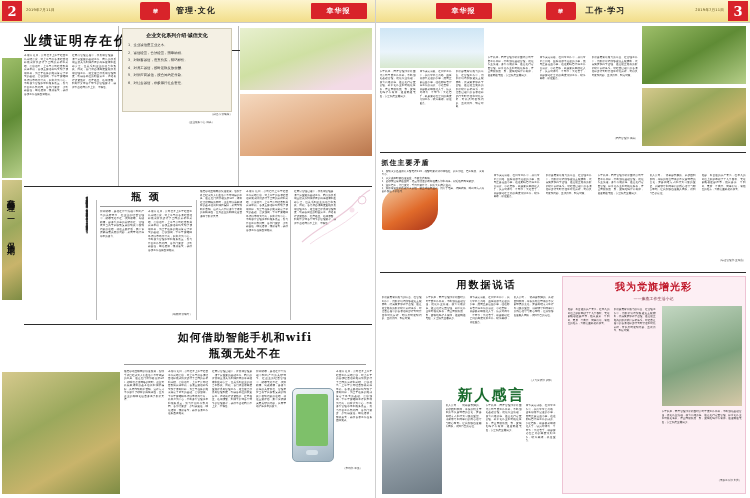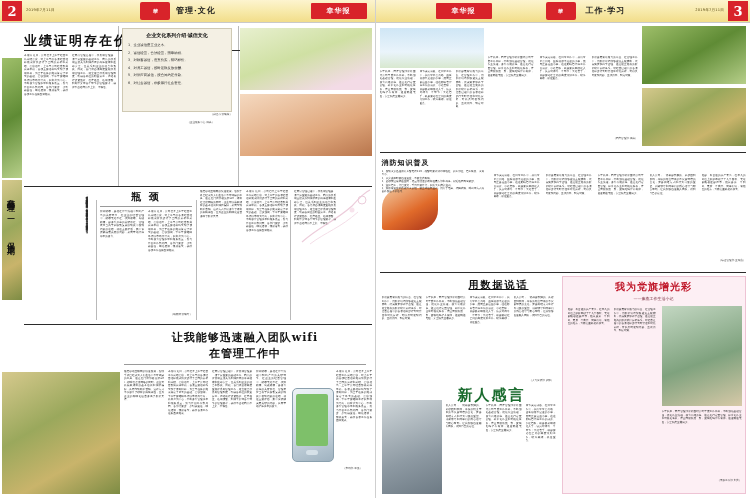--- a/index.html
+++ b/index.html
@@ -138,23 +138,23 @@
         <path d="M2 56 C20 40 34 36 52 20 C58 14 62 8 70 4" stroke="#d99ab6" stroke-width="1.2" fill="none"></path>
         <path d="M10 58 C26 46 40 42 58 26" stroke="#e8bcd0" stroke-width="1" fill="none"></path>
         <circle cx="62" cy="14" r="4" fill="none" stroke="#d99ab6" stroke-width="1"></circle>
         <circle cx="52" cy="24" r="2.5" fill="#f0c8da"></circle>
       </svg>
     </div>
 
     <div class="hrule" style="left:24px;top:324px;width:348px;"></div>
 
     <div class="box hl centertxt" style="left:120px;top:330px;width:250px;font-size:11px;letter-spacing:1px;">
-      <span>让我能够迅速融入团队</span><span>wifi</span>
-    </div>
-    <div class="box hl centertxt" style="left:120px;top:346px;width:250px;font-size:11px;letter-spacing:1px;">在管理工作中</div>
+      <span>如何借助智能手机和</span><span>wifi</span>
+    </div>
+    <div class="box hl centertxt" style="left:120px;top:346px;width:250px;font-size:11px;letter-spacing:1px;">瓶颈无处不在</div>
     <div class="hrule thin" style="left:124px;top:364px;width:242px;"></div>
 
     <div class="box txt" style="left:124px;top:370px;width:40px;height:120px;">随着移动互联网的快速发展，智能手机已经成为人们生活中不可或缺的工具。通过在门店部署免费wifi，顾客在连接网络的同时，企业可以获取顾客的基本信息和消费偏好，从而实现精准营销。这种方式不仅提升了顾客的购物体验，也为企业的精细化运营提供了数据支撑。</div>
     <div class="box txt" style="left:168px;top:370px;width:40px;height:120px;">本报讯 近日，公司召开上半年经营工作总结会议，对上半年的各项经营指标完成情况进行了全面的分析和总结。会议指出，上半年公司经营形势总体平稳，各项主要指标均实现了预期目标，为全年任务的完成奠定了坚实的基础。会议强调，下半年要继续坚持以市场为导向，以客户为中心，不断提升管理水平和服务质量，努力开创工作新局面。各部门要进一步明确责任，细化措施，狠抓落实，确保各项工作任务圆满完成。</div>
     <div class="box txt" style="left:212px;top:370px;width:40px;height:120px;">在商品管理过程中，保质期管理是一项十分重要的基础工作。商品的保质期直接关系到消费者的身体健康和生命安全，也关系到企业的信誉和形象。因此，各门店必须高度重视保质期管理工作，建立健全保质期管理制度，明确各岗位的职责分工，严格执行进货验收、在库检查、临期预警、到期下架等各个环节的管理要求，确保不合格商品不上架、不销售。</div>
     <div class="box txt" style="left:256px;top:370px;width:30px;height:120px;">所谓瓶颈，是指在整个流程中制约产出的关键环节。在企业的经营管理中，瓶颈无处不在。找到瓶颈、突破瓶颈，是提升效率的关键所在。管理者应当善于从纷繁复杂的现象中发现问题的症结，抓住主要矛盾，集中资源解决最关键的问题，从而带动整体水平的提升。</div>
 
     <div class="photo ph-phone" style="left:292px;top:388px;width:40px;height:72px;border-radius:5px;border:1px solid #8aa0ae;"></div>
     <div class="box" style="left:296px;top:394px;width:32px;height:52px;background:#7ec06a;border-radius:2px;"></div>
     <div class="box" style="left:306px;top:450px;width:12px;height:5px;background:#d6e1e8;border-radius:3px;"></div>
@@ -183,40 +183,40 @@
     <div class="box txt" style="left:112px;top:56px;width:46px;height:90px;">今年以来，西库管理部紧紧围绕公司年度工作目标，不断强化基础管理，优化作业流程，提升仓储效率。通过推行定置管理、标准化作业和可视化看板，库区面貌焕然一新，货物堆码整齐有序，通道畅通无阻，安全隐患显著减少。</div>
     <div class="box txt" style="left:164px;top:56px;width:46px;height:90px;">细节决定成败。在日常工作中，我们常常会忽略一些看似微不足道的小事，然而正是这些小事，往往影响着整体工作的成效。小处着眼，就是要从细微处入手，认真对待每一个环节；大处着手，就是要站在全局的高度谋划工作，统筹兼顾，抓住重点。</div>
     <div class="box txt" style="left:216px;top:56px;width:46px;height:76px;">数据是最有说服力的语言。在管理工作中，用数据说话能够避免主观臆断，使决策更加科学合理。通过建立完善的数据统计分析体系，对经营过程中的各项指标进行实时监控和对比分析，可以及时发现问题、查找原因、制定对策。</div>
     <div class="box cap" style="left:200px;top:136px;width:62px;">（西库管理部  供稿）</div>
 
     <div class="photo ph-green" style="left:266px;top:26px;width:104px;height:58px;"></div>
     <div class="photo ph-veg" style="left:266px;top:88px;width:104px;height:58px;"></div>
 
     <div class="hrule" style="left:4px;top:152px;width:366px;"></div>
 
-    <div class="box hl" style="left:6px;top:158px;width:104px;font-size:7px;letter-spacing:1px;">消防知识普及</div>
+    <div class="box hl" style="left:6px;top:158px;width:104px;font-size:7px;letter-spacing:1px;">抓住主要矛盾</div>
     <div class="photo ph-fire" style="left:6px;top:188px;width:56px;height:42px;border-radius:20px 2px 20px 2px;"></div>
     <div class="box" style="left:6px;top:170px;width:104px;height:96px;font-size:2.6px;line-height:3.4px;color:#2a2a2a;word-break:break-all;overflow:hidden;">
       <div>1、发现火灾迅速拨打火警电话119，报警时要讲清详细地址、起火部位、着火物质、火势大小。</div>
       <div>2、火灾袭来时要迅速逃生，不要贪恋财物。</div>
       <div>3、必须穿过浓烟逃生时，尽量用浸湿的衣物包裹头部和身体，贴近地面匍匐前进。</div>
       <div>4、室外着火，门已发烫，千万不要开门，以防大火蹿入室内。</div>
       <div>5、如所有逃生线路被大火封锁，要立即退回室内，用打手电筒、挥舞衣物、呼叫等方式向窗外发送求救信号。</div>
     </div>
 
     <div class="box txt" style="left:118px;top:174px;width:46px;height:92px;">细节决定成败。在日常工作中，我们常常会忽略一些看似微不足道的小事，然而正是这些小事，往往影响着整体工作的成效。小处着眼，就是要从细微处入手，认真对待每一个环节；大处着手，就是要站在全局的高度谋划工作，统筹兼顾，抓住重点。</div>
     <div class="box txt" style="left:170px;top:174px;width:46px;height:92px;">数据是最有说服力的语言。在管理工作中，用数据说话能够避免主观臆断，使决策更加科学合理。通过建立完善的数据统计分析体系，对经营过程中的各项指标进行实时监控和对比分析，可以及时发现问题、查找原因、制定对策。</div>
     <div class="box txt" style="left:222px;top:174px;width:46px;height:92px;">今年以来，西库管理部紧紧围绕公司年度工作目标，不断强化基础管理，优化作业流程，提升仓储效率。通过推行定置管理、标准化作业和可视化看板，库区面貌焕然一新，货物堆码整齐有序，通道畅通无阻，安全隐患显著减少。</div>
     <div class="box txt" style="left:274px;top:174px;width:46px;height:92px;">初入公司，一切都是新鲜的。从校园到职场，身份的转变带来的不仅是环境的变化，更是思维方式和行为习惯的重塑。感谢领导和同事们的悉心指导与耐心帮助，让我能够迅速融入团队，找到自己的定位。</div>
     <div class="box txt" style="left:326px;top:174px;width:44px;height:80px;">她是一名普通的共产党员，在平凡的岗位上默默奉献了十几个春秋。无论是酷暑还是严寒，她总是第一个到岗、最后一个离开。同事们说，有她在的地方，大家心里就格外踏实。</div>
     <div class="box cap" style="left:310px;top:258px;width:60px;">（综合管理部  王海燕）</div>
 
     <div class="hrule" style="left:4px;top:272px;width:366px;"></div>
 
-    <div class="box hl centertxt big2" style="left:48px;top:278px;width:150px;text-decoration:underline;">用数据说话</div>
+    <div class="box hl centertxt big2" style="left:36px;top:278px;width:150px;">用数据说话</div>
     <div class="box txt" style="left:6px;top:296px;width:40px;height:80px;">数据是最有说服力的语言。在管理工作中，用数据说话能够避免主观臆断，使决策更加科学合理。通过建立完善的数据统计分析体系，对经营过程中的各项指标进行实时监控和对比分析，可以及时发现问题、查找原因、制定对策。</div>
     <div class="box txt" style="left:50px;top:296px;width:40px;height:80px;">今年以来，西库管理部紧紧围绕公司年度工作目标，不断强化基础管理，优化作业流程，提升仓储效率。通过推行定置管理、标准化作业和可视化看板，库区面貌焕然一新，货物堆码整齐有序，通道畅通无阻，安全隐患显著减少。</div>
     <div class="box txt" style="left:94px;top:296px;width:40px;height:80px;">细节决定成败。在日常工作中，我们常常会忽略一些看似微不足道的小事，然而正是这些小事，往往影响着整体工作的成效。小处着眼，就是要从细微处入手，认真对待每一个环节；大处着手，就是要站在全局的高度谋划工作，统筹兼顾，抓住重点。</div>
     <div class="box txt" style="left:138px;top:296px;width:40px;height:80px;">初入公司，一切都是新鲜的。从校园到职场，身份的转变带来的不仅是环境的变化，更是思维方式和行为习惯的重塑。感谢领导和同事们的悉心指导与耐心帮助，让我能够迅速融入团队，找到自己的定位。</div>
     <div class="box cap" style="left:120px;top:378px;width:58px;">（人力资源部  赵静）</div>
 
     <div class="box hl centertxt" style="left:56px;top:386px;width:120px;font-size:15px;letter-spacing:2px;color:#1a6b2e;">新人感言</div>
     <div class="photo ph-person" style="left:6px;top:400px;width:60px;height:94px;"></div>
     <div class="box txt" style="left:70px;top:404px;width:36px;height:88px;">初入公司，一切都是新鲜的。从校园到职场，身份的转变带来的不仅是环境的变化，更是思维方式和行为习惯的重塑。感谢领导和同事们的悉心指导与耐心帮助，让我能够迅速融入团队，找到自己的定位。</div>
     <div class="box txt" style="left:110px;top:404px;width:36px;height:88px;">今年以来，西库管理部紧紧围绕公司年度工作目标，不断强化基础管理，优化作业流程，提升仓储效率。通过推行定置管理、标准化作业和可视化看板，库区面貌焕然一新，货物堆码整齐有序，通道畅通无阻，安全隐患显著减少。</div>

